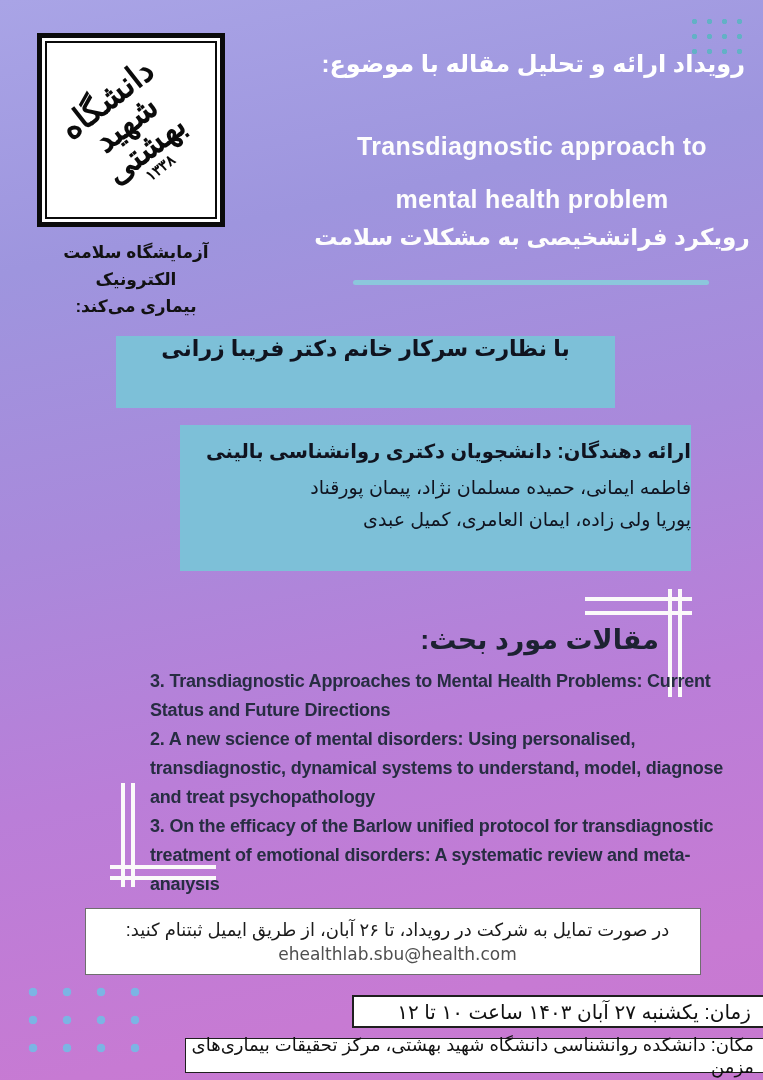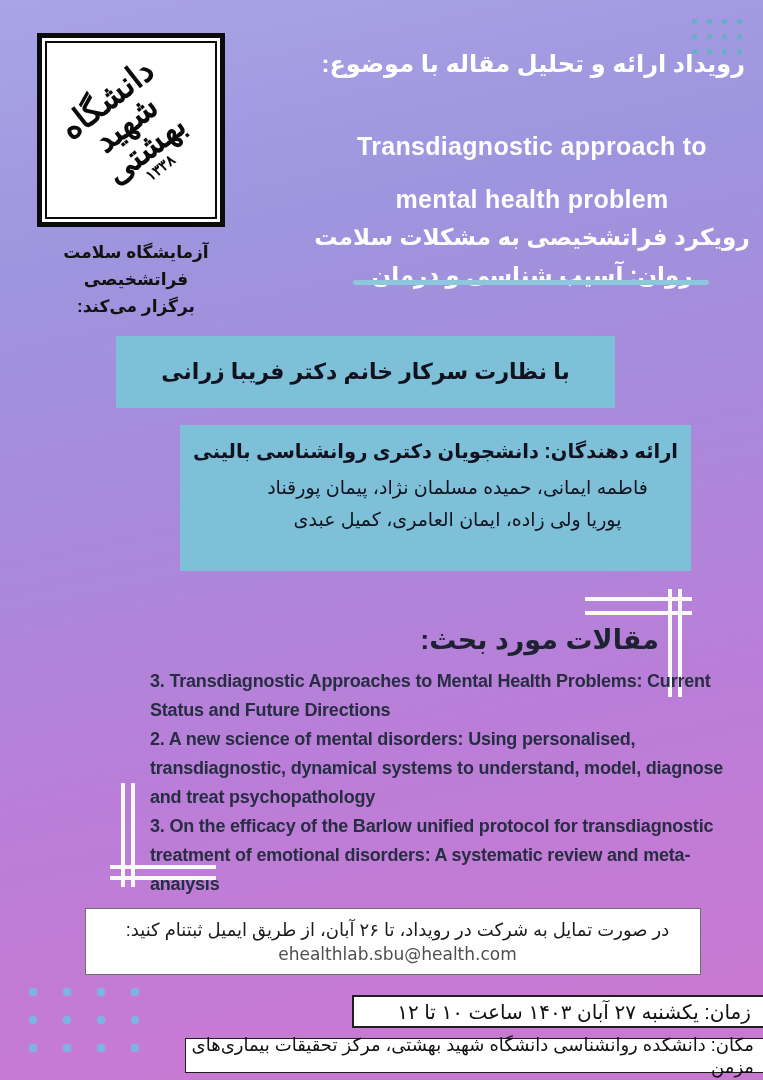--- a/index.html
+++ b/index.html
@@ -59,26 +59,26 @@
   .t-fa{font-weight:bold;font-size:23px;line-height:38px;}
   .underline{
     left:353px;top:280px;width:356px;height:5px;border-radius:3px;
     background:#8cc7dc;
   }
 
   
   .bluebox{background:#7dc0d8;box-sizing:border-box;}
   .box1{
     left:116px;top:336px;width:499px;height:72px;
-    display:flex;align-items:center;justify-content:center;
+    display:flex;align-items:flex-start;justify-content:center;
     font-weight:bold;font-size:22px;color:#10131f;
   }
   .box2{
     left:180px;top:425px;width:511px;height:146px;
-    text-align:center;color:#10131f;padding-top:11px;
+    color:#10131f;padding-top:11px;
   }
   .b2-bold{font-weight:bold;font-size:19.5px;line-height:31px;}
   .b2-names{font-size:19px;line-height:32px;padding-left:44px;}
   .b2-names.first{margin-top:5px;}
 
   
   .bar{position:absolute;background:#fbfafa;}
   .tr-h1{left:585px;top:597px;width:107px;height:4px;}
   .tr-h2{left:585px;top:611px;width:107px;height:4px;}
   .tr-v1{left:668px;top:589px;width:4px;height:108px;}
@@ -133,31 +133,30 @@
       <div class="logo-callig">
         <div>دانشگاه</div>
         <div>شهید</div>
         <div>بهشتی</div>
         <div class="logo-year">۱۳۳۸</div>
       </div>
     </div>
   </div>
 
   <div class="abs organizer" dir="rtl">
-    <div>آزمایشگاه سلامت فراتشخیصی</div>
-    <div>برگزار می‌کند:</div>
+    <div>آزمایشگاه سلامت الکترونیک</div>
+    <div>بیماری می‌کند:</div>
   </div>
 
   <div class="abs kicker" dir="rtl">رویداد ارائه و تحلیل مقاله با موضوع:</div>
 
   <div class="abs titleblock">
     <div class="t-en">Transdiagnostic approach to</div>
     <div class="t-en">mental health problem</div>
     <div class="t-fa" dir="rtl">رویکرد فراتشخیصی به مشکلات سلامت</div>
-    <div class="t-fa" dir="rtl">روان: آسیب شناسی و درمان</div>
   </div>
 
   <div class="abs underline"></div>
 
   <div class="abs bluebox box1" dir="rtl">
     <span>با نظارت سرکار خانم دکتر فریبا زرانی</span>
   </div>
 
   <div class="abs bluebox box2" dir="rtl">
     <div class="b2-bold">ارائه دهندگان: دانشجویان دکتری روانشناسی بالینی</div>

